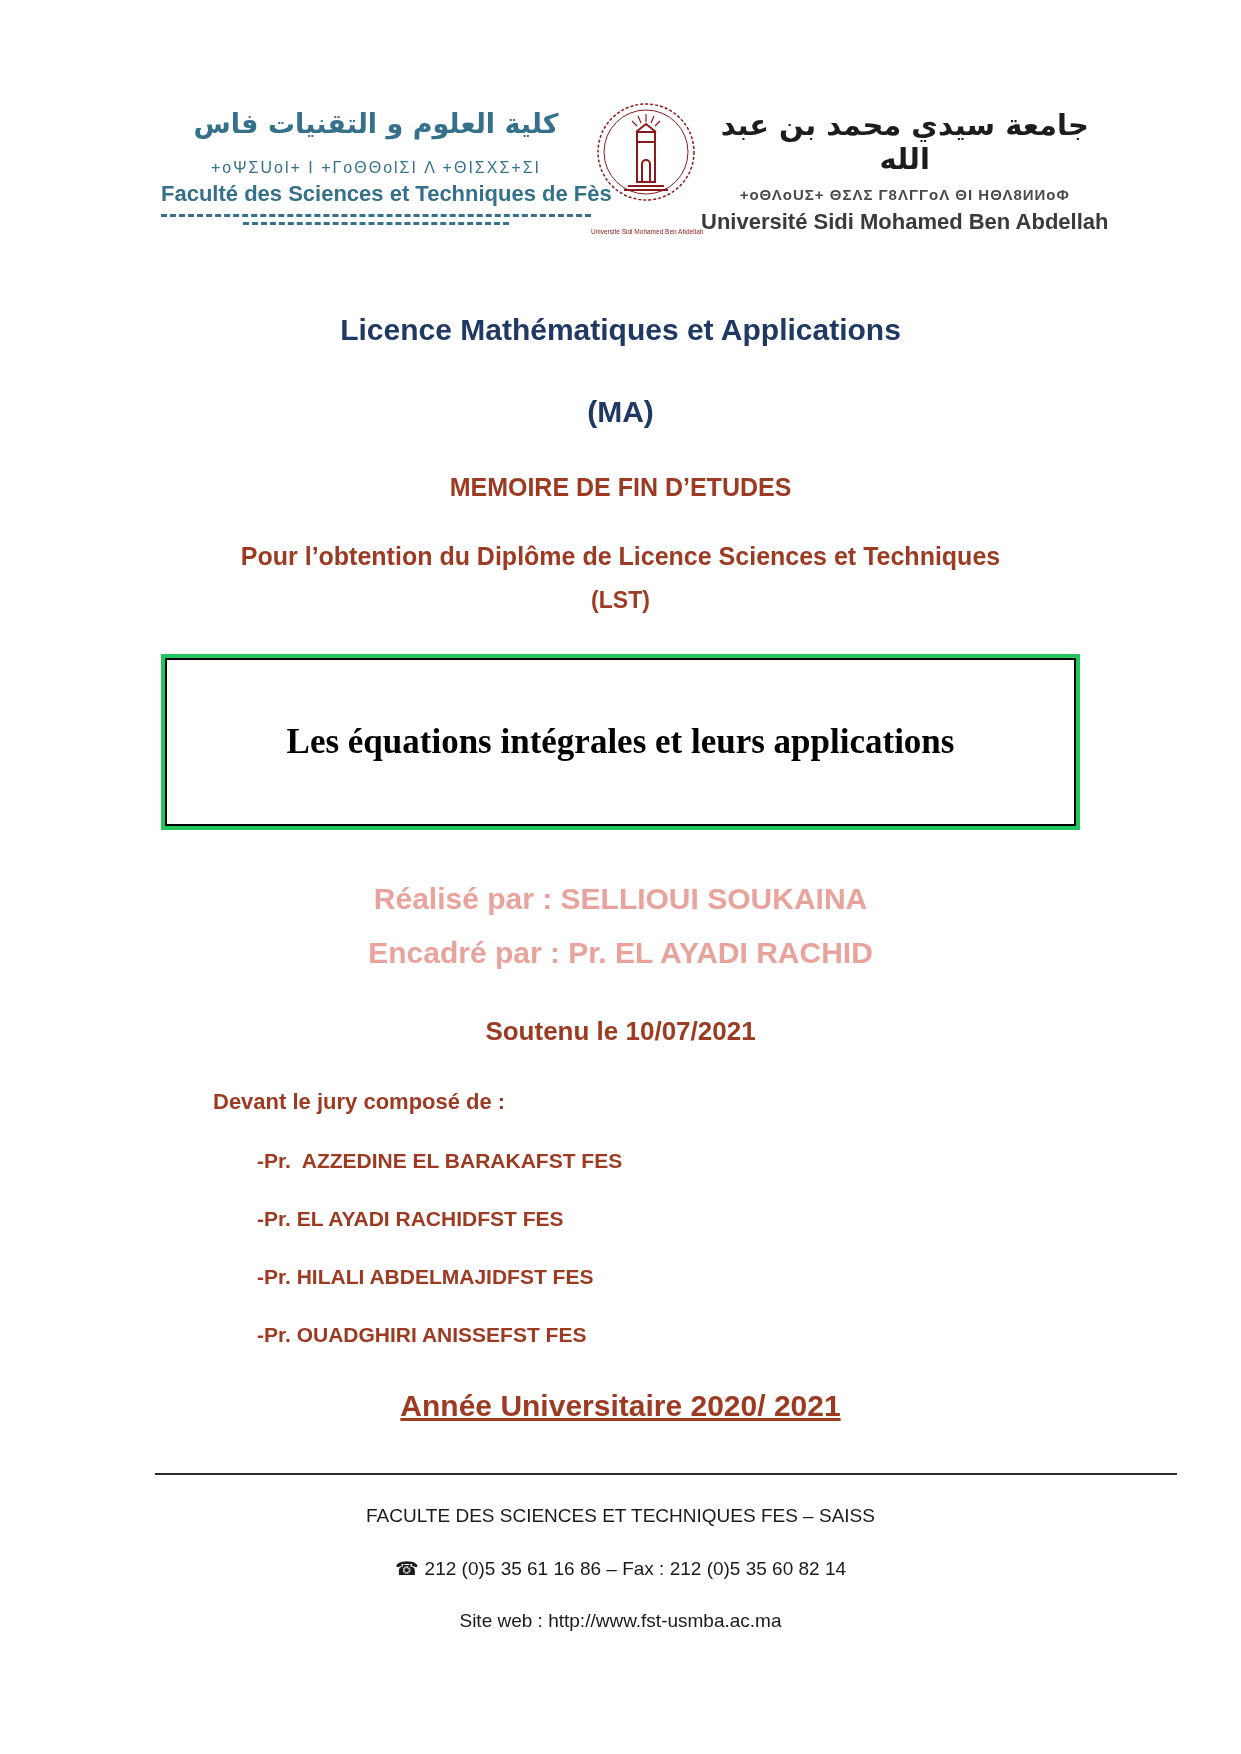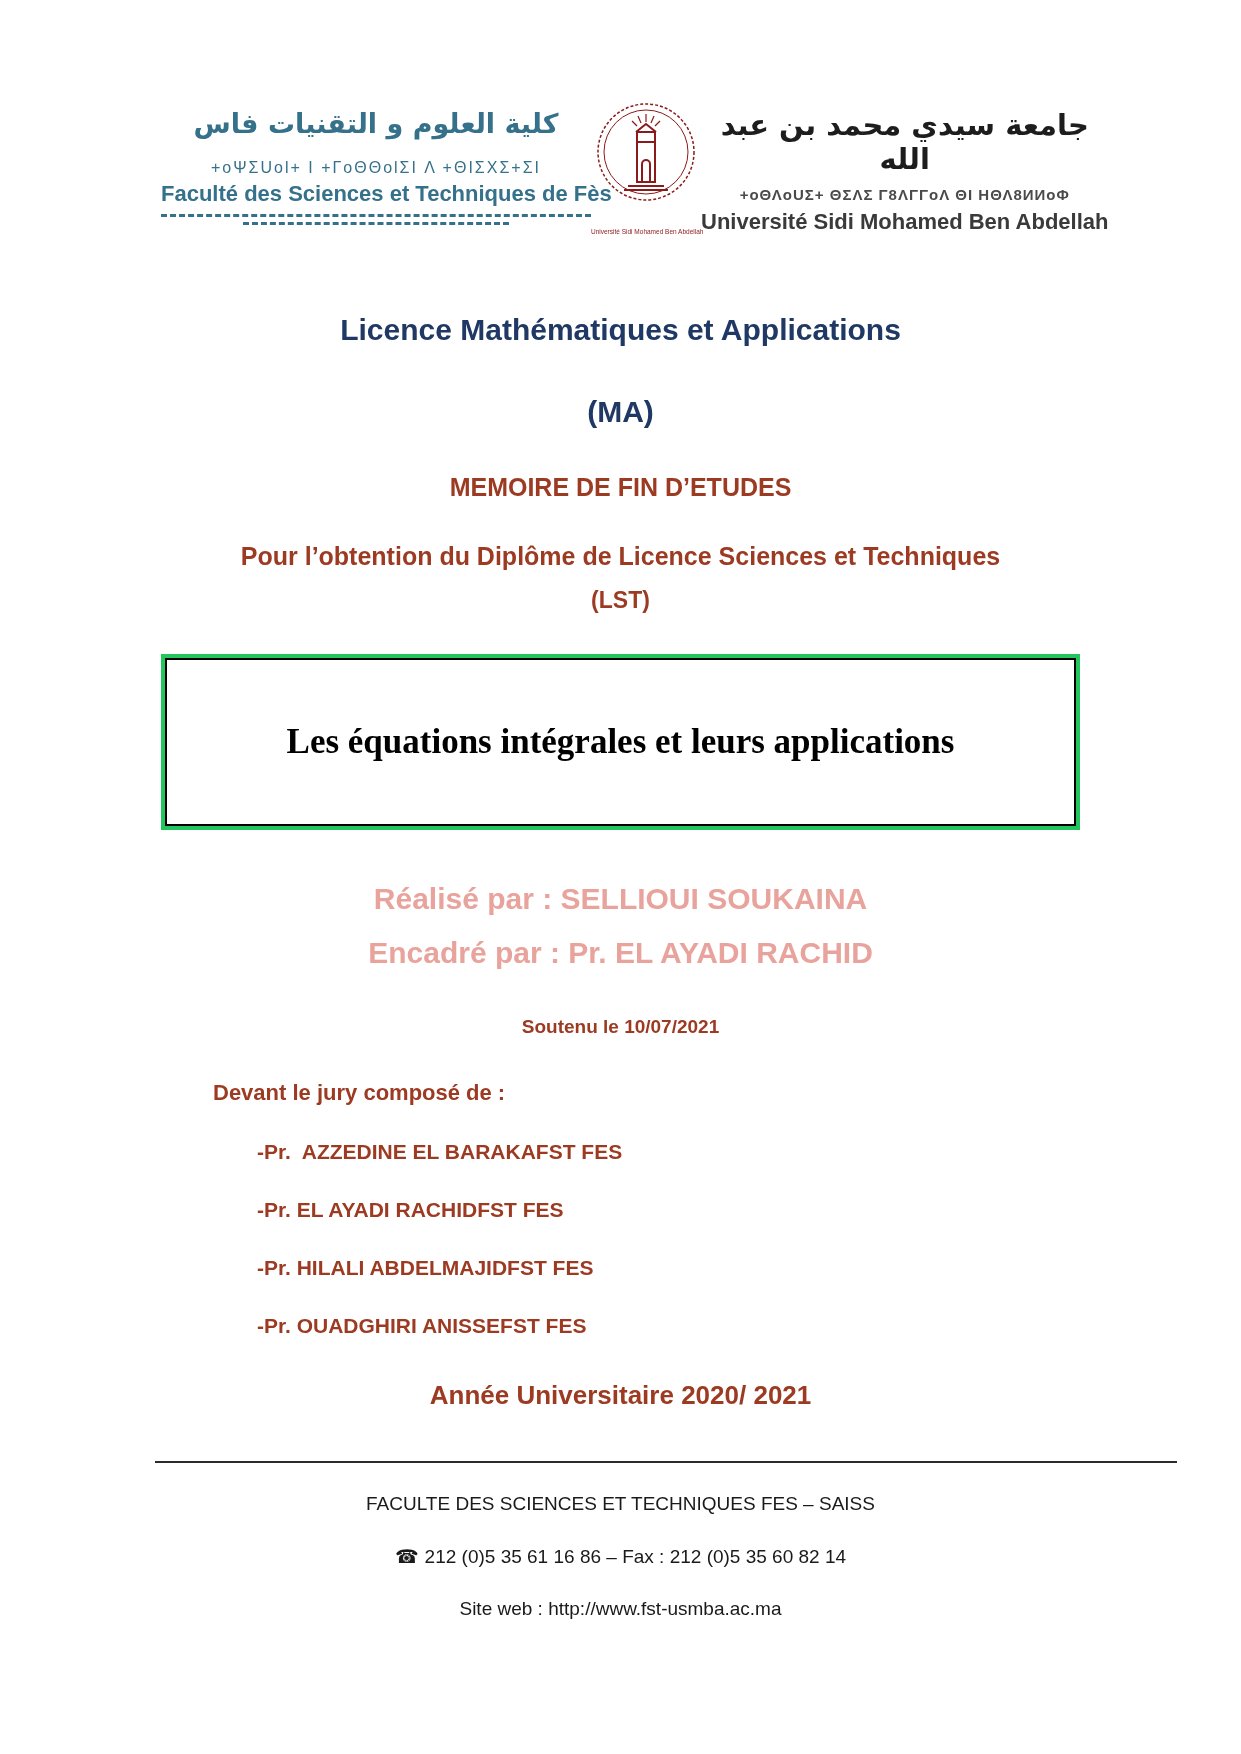--- a/index.html
+++ b/index.html
@@ -113,40 +113,40 @@
   .thesis-title {
     font-family: "Liberation Serif", serif;
     font-size: 35px;
     font-weight: bold;
     color: #000000;
   }
 
   
   .realise  { margin-top: 52px; font-size: 30px; font-weight: bold; color: #E8A39C; }
   .encadre  { margin-top: 20px; font-size: 30px; font-weight: bold; color: #E8A39C; }
-  .soutenu  { margin-top: 46px; font-size: 19px; font-weight: bold; color: #9C3A22; }
+  .soutenu  { margin-top: 46px; font-size: 26px; font-weight: bold; color: #9C3A22; }
 
   
   .jury-heading {
     margin-top: 42px;
     margin-left: 52px;
     font-size: 22px;
     font-weight: bold;
     color: #9C3A22;
   }
   .jury-list { margin-left: 96px; width: 726px; }
   .jury-row {
     display: flex;
     margin-top: 34px;
     font-size: 21px;
     font-weight: bold;
     color: #9C3A22;
   }
   .jury-row .name { white-space: pre-wrap; }
-  .annee { margin-top: 42px; font-size: 26px; font-weight: bold; color: #9C3A22; }
+  .annee { margin-top: 42px; font-size: 30px; font-weight: bold; color: #9C3A22; text-decoration: underline; }
 
   
   .footer-rule {
     margin-top: 50px;
     margin-left: -6px;
     width: 1022px;
     border-top: 2px solid #2b2b2b;
   }
   .footer-line { margin-top: 30px; font-size: 19px; color: #1a1a1a; }
   .footer-line .icon { font-family: "DejaVu Sans", sans-serif; font-size: 19px; margin-right: 6px; }

